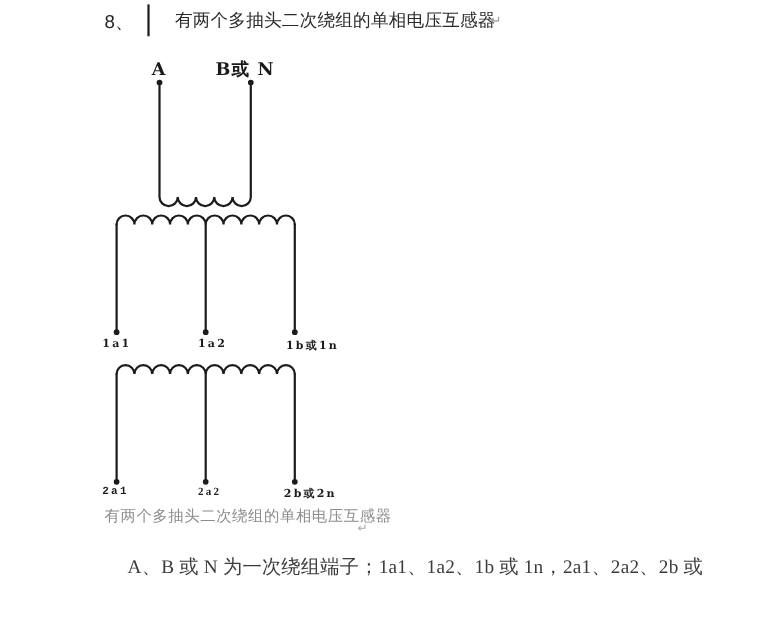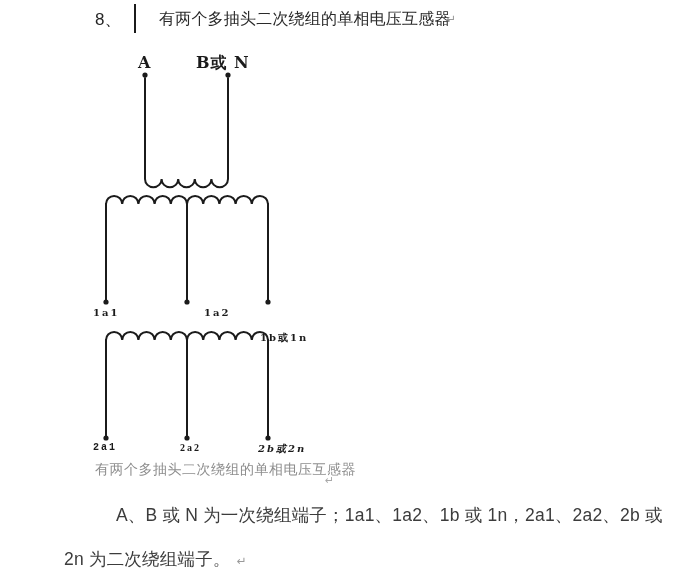--- a/index.html
+++ b/index.html
@@ -51,20 +51,21 @@
   }
   .cap-pilcrow {
     left: 325px; top: 474px;
     font-size: 11px; color: #a8a8a8;
   }
 
   
   .body-line {
     font-size: 17.5px; color: #3c3c3c;
     letter-spacing: 0.2px;
+    font-family: Liberation Serif, serif;
   }
   .p-line1 { left: 116px; top: 503px; }
   .p-line2 { left: 64px; top: 547px; }
   .p-pilcrow {
     font-size: 12px; color: #9a9a9a;
     margin-left: 6px;
   }
 </style>
 </head>
 <body>
@@ -113,28 +114,25 @@
       <circle cx="106" cy="438" r="2.6" fill="#1b1b1b" stroke="none"></circle>
       <circle cx="187" cy="438" r="2.6" fill="#1b1b1b" stroke="none"></circle>
       <circle cx="268" cy="438" r="2.6" fill="#1b1b1b" stroke="none"></circle>
     </g>
   </svg>
 
   <span class="abs term-label term-top" style="left:138px; top:53px;">A</span>
   <span class="abs term-label term-top" style="left:196px; top:53px;">B或 N</span>
 
   <span class="abs term-label" style="left:93px; top:307px;">1a1</span>
-  <span class="abs term-label" style="left:180px; top:307px;margin-left:24px;">1a2</span>
-  <span class="abs term-label" style="left:260px; top:307px;margin-top:24px;">1b或1n</span>
+  <span class="abs term-label" style="left:180px; top:307px;">1a2</span>
+  <span class="abs term-label" style="left:260px; top:307px;">1b或1n</span>
 
   <span class="abs term-label" style="left:93px; top:442px;font-family:Liberation Mono, monospace;">2a1</span>
   <span class="abs term-label" style="left:180px; top:442px;font-family:Liberation Serif, serif;">2a2</span>
-  <span class="abs term-label" style="left:258px; top:442px;font-style:italic;">2b或2n</span>
+  <span class="abs term-label" style="left:258px; top:442px;">2b或2n</span>
 
   <span class="abs fig-caption">有两个多抽头二次绕组的单相电压互感器</span>
   <span class="abs cap-pilcrow">↵</span>
 
   <span class="abs body-line p-line1">A、B 或 N 为一次绕组端子；1a1、1a2、1b 或 1n，2a1、2a2、2b 或</span>
-  <span class="abs body-line p-line2">
-    <span>2n 为二次绕组端子。</span><span class="p-pilcrow">↵</span>
-  </span>
 
 </div>
 
 </body></html>

